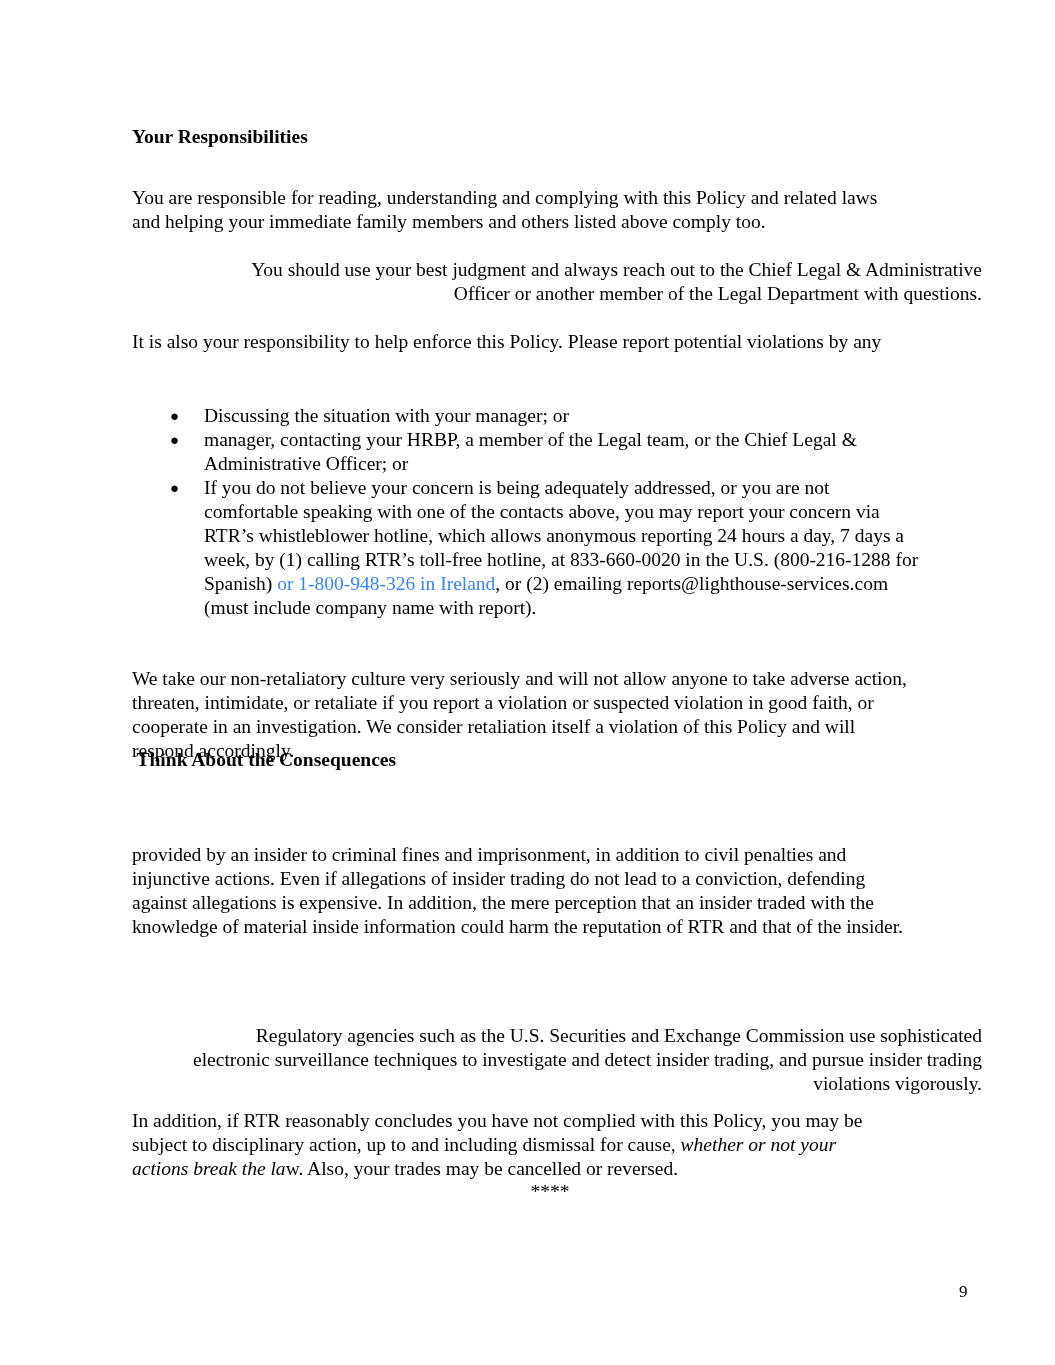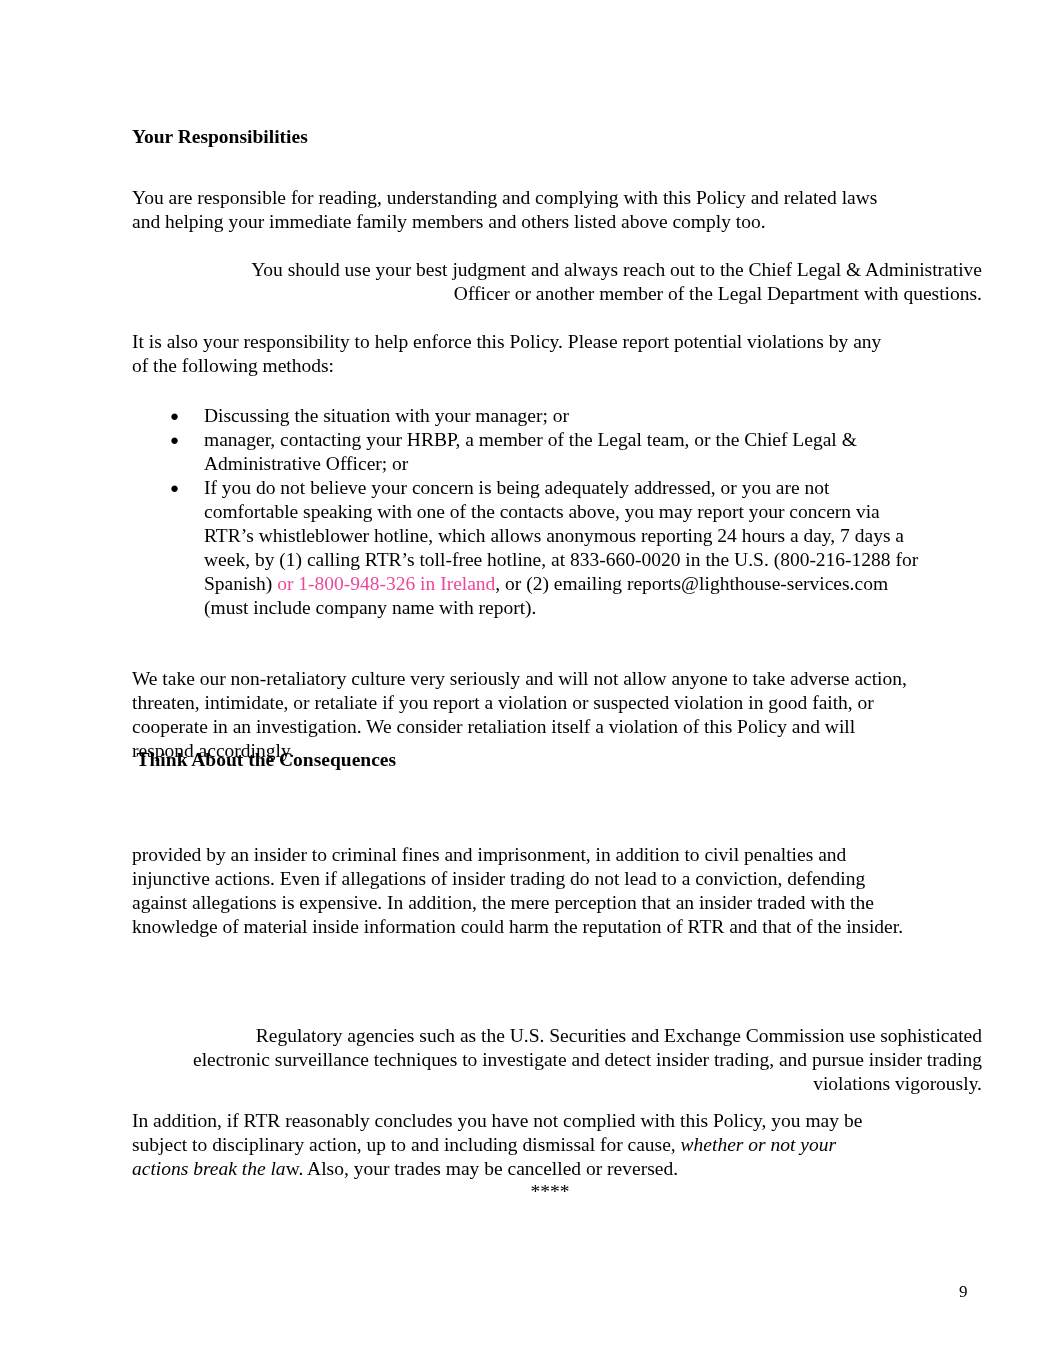--- a/index.html
+++ b/index.html
@@ -60,21 +60,21 @@
       left: 0;
       top: 0;
       width: 20px;
       font-size: 15px;
     }
     .bullets li span.line {
       display: block;
       height: 24px;
     }
     .gray {
-      color: #ec4899;
+      color: #3b82f6;
     }
     em {
       font-style: italic;
     }
     .stars {
       position: absolute;
       left: 0;
       width: 1100px;
       text-align: center;
       top: 1180px;
@@ -98,21 +98,20 @@
     <span class="line">and helping your immediate family members and others listed above comply too.</span>
   </div>
 
   <div class="block para" style="top:258px;text-align:right;">
     <span class="line">You should use your best judgment and always reach out to the Chief Legal &amp; Administrative</span>
     <span class="line">Officer or another member of the Legal Department with questions.</span>
   </div>
 
   <div class="block para" style="top:330px;">
     <span class="line">It is also your responsibility to help enforce this Policy. Please report potential violations by any</span>
-    <span class="line">of the following methods:</span>
   </div>
 
   <ul class="bullets">
     <li>
       <span class="bullet">●</span>
       <span class="line">Discussing the situation with your manager; or</span>
     </li>
     <li>
       <span class="bullet">●</span>
       <span class="line">manager, contacting your HRBP, a member of the Legal team, or the Chief Legal &amp;</span>

